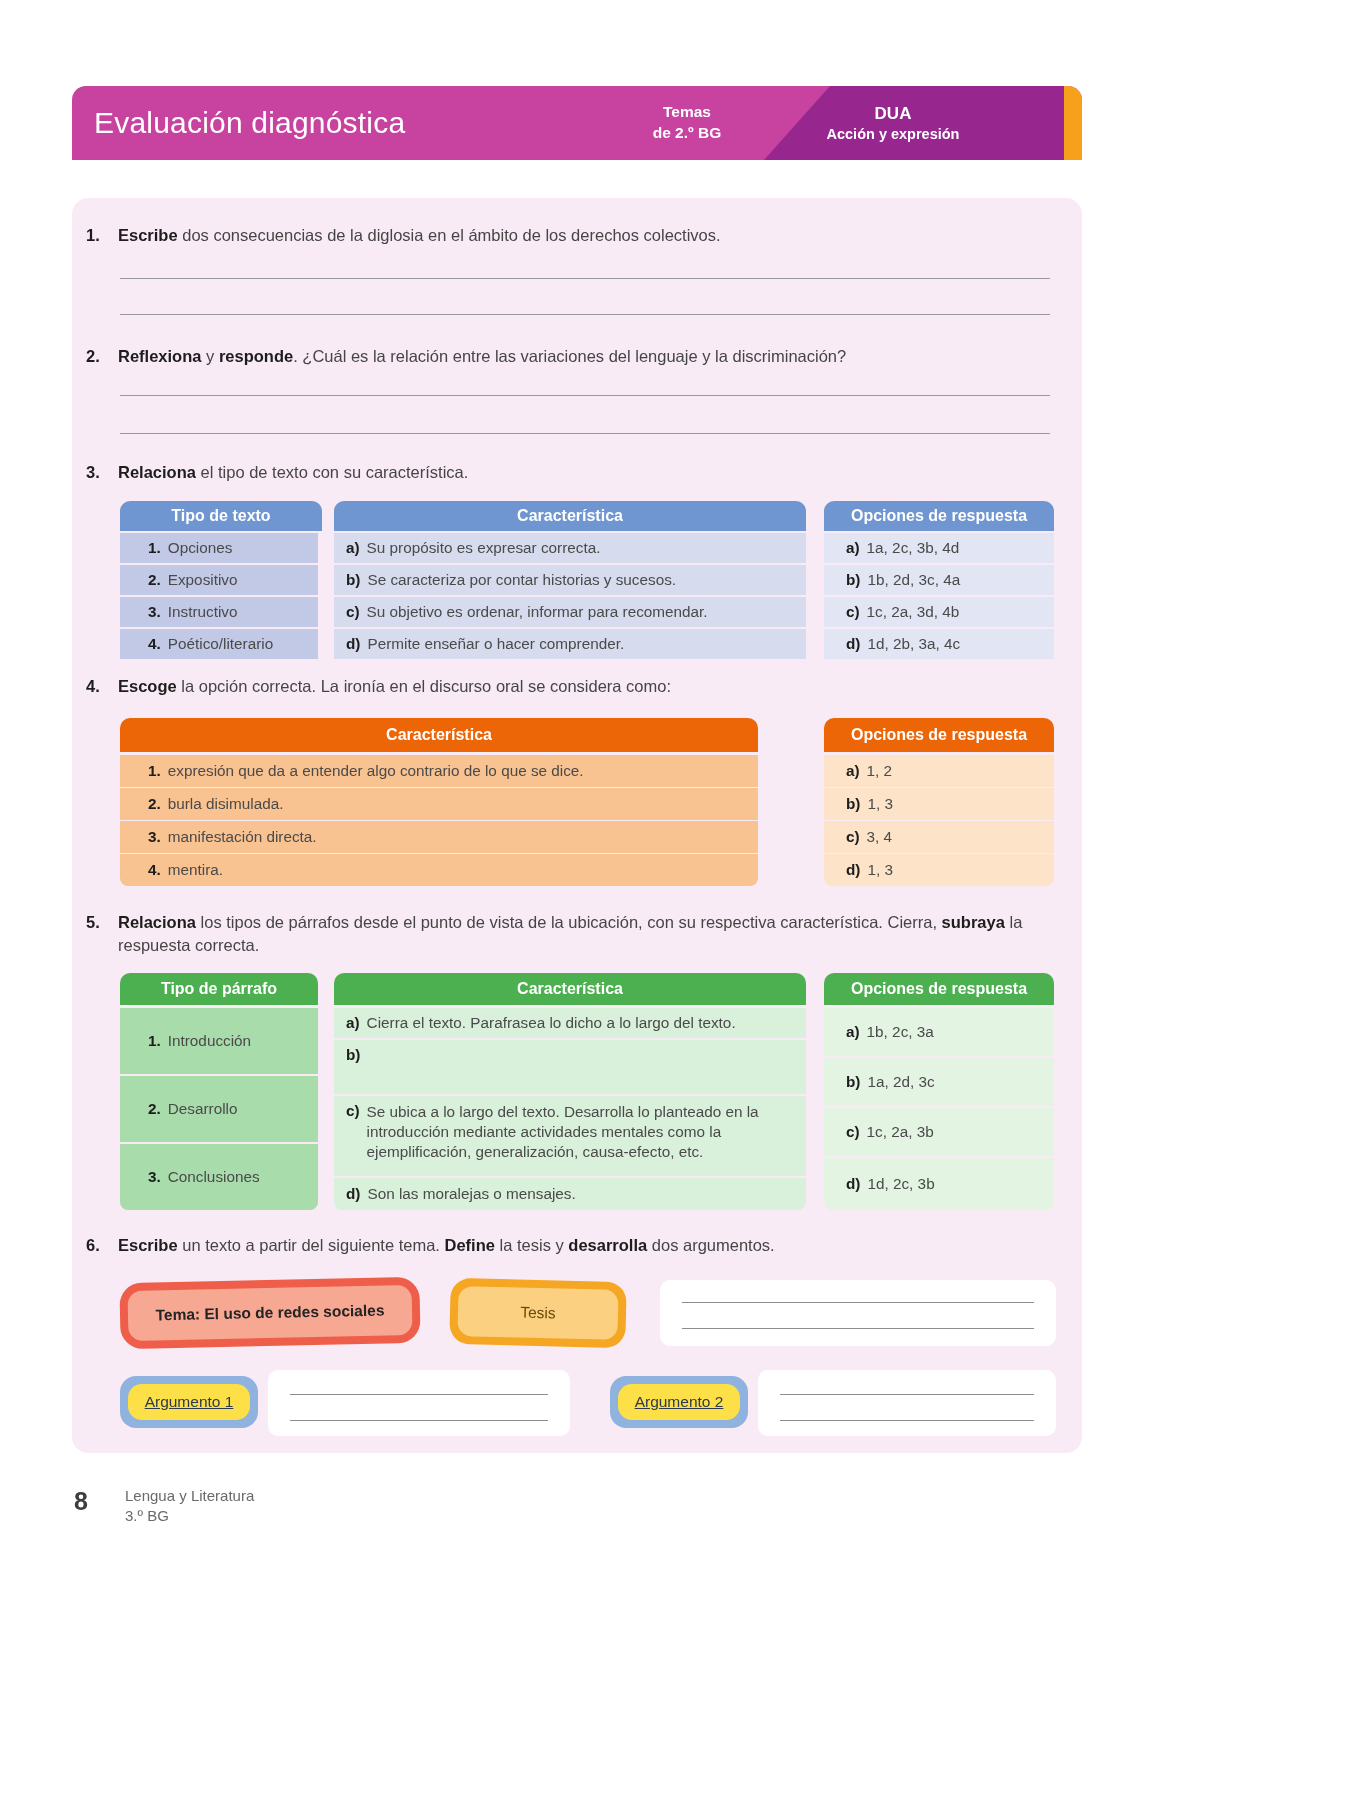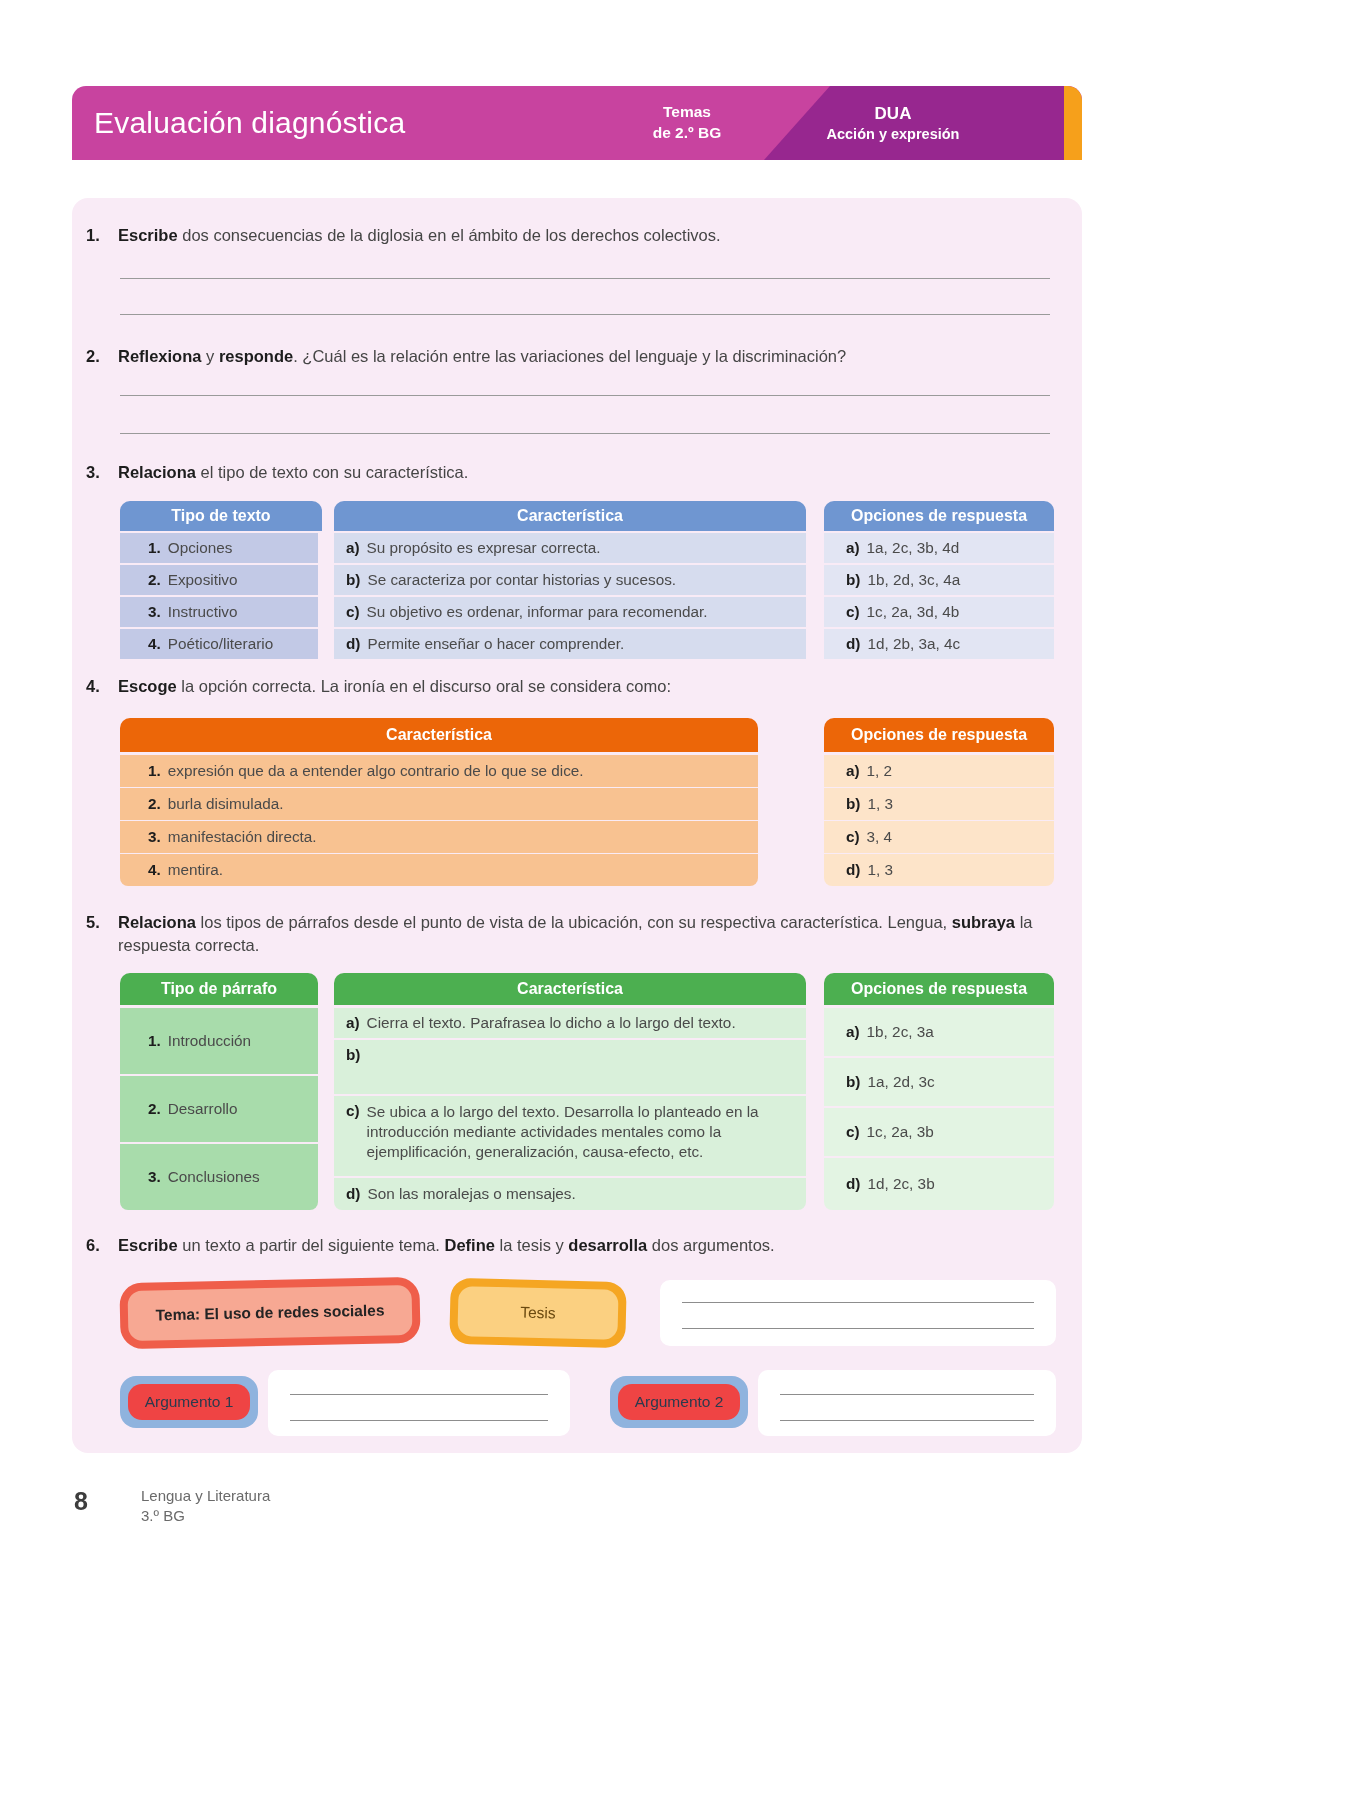--- a/index.html
+++ b/index.html
@@ -170,21 +170,21 @@
     display: flex;
     align-items: center;
     justify-content: center;
     padding: 0 10px;
   }
   .st-tema { background: #ef5e4a; border-radius: 22px; transform: rotate(-1.2deg); }
   .st-tema .inner { background: #f7a893; color: #242424; font-weight: bold; }
   .st-tesis { background: #f5a623; border-radius: 20px; transform: rotate(1.4deg); }
   .st-tesis .inner { background: #fbd081; color: #6b4a10; }
   .st-arg { background: #8fb3de; border-radius: 16px; }
-  .st-arg .inner { background: #ef4444; color: #2c3a4d; }
+  .st-arg .inner { background: #fde047; color: #2c3a4d; text-decoration: underline; }
 
   .white-box {
     position: absolute;
     background: #ffffff;
     border-radius: 10px;
   }
   .wl { position: absolute; height: 1px; background: #8d8d8d; }
 
   
   .footer-num {
@@ -193,21 +193,20 @@
     font-size: 25px;
     font-weight: bold;
     color: #3d3d3d;
   }
   .footer-txt {
     position: absolute;
     left: 125px; top: 1486px;
     font-size: 15px;
     color: #6a6a6a;
     line-height: 1.35;
-    margin-left: 16px;
   }
 </style>
 </head>
 <body>
 
 <div class="header-wrap">
   <div class="header-band">
     <div class="hdr-orange"></div>
     <div class="hdr-dua"></div>
     <div class="hdr-title">Evaluación diagnóstica</div>
@@ -335,21 +334,21 @@
       <span class="lbl">c)</span>
       <span>3, 4</span>
     </div>
   <div class="tbl-cell or-c3" style="left:752px; top:656px; width:230px; height:32px; padding-left:22px; border-radius:0 0 8px 8px;">
       <span class="lbl">d)</span>
       <span>1, 3</span>
     </div>
 
   <div class="q-row" style="left:14px; top:713px; width:990px;">
     <span class="q-num">5.</span>
-    <span class="q-text"><b>Relaciona</b><span> los tipos de párrafos desde el punto de vista de la ubicación, con su respectiva característica. Lengua,</span> <b>subraya</b><span> la respuesta correcta.</span></span>
+    <span class="q-text"><b>Relaciona</b><span> los tipos de párrafos desde el punto de vista de la ubicación, con su respectiva característica. Cierra,</span> <b>subraya</b><span> la respuesta correcta.</span></span>
   </div>
 
   <div class="tbl-head gr-head" style="left:48px; top:775px; width:198px; height:32px;">Tipo de párrafo</div>
   <div class="tbl-head gr-head" style="left:262px; top:775px; width:472px; height:32px;">Característica</div>
   <div class="tbl-head gr-head" style="left:752px; top:775px; width:230px; height:32px;">Opciones de respuesta</div>
 
   <div class="tbl-cell gr-c1 center-num" style="left:48px; top:810px; width:198px; height:66px;">
       <span class="lbl">1.</span>
       <span>Introducción</span>
     </div>

